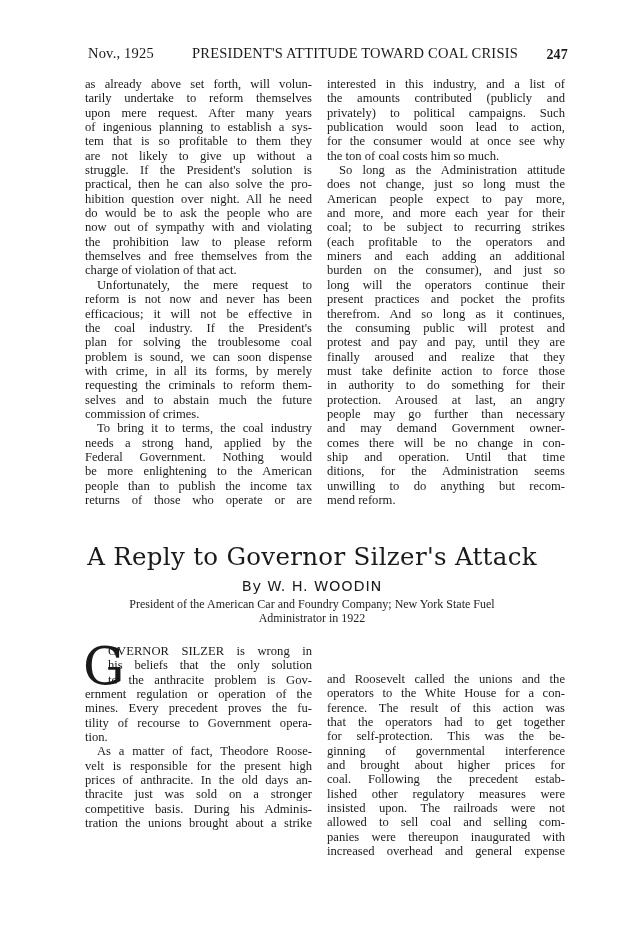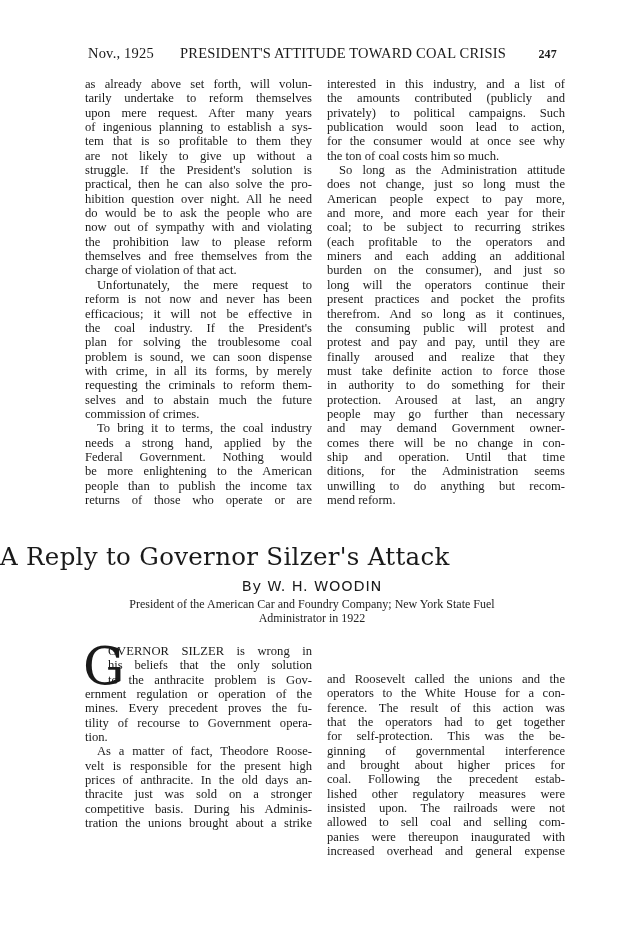--- a/index.html
+++ b/index.html
@@ -1,28 +1,28 @@
 <!DOCTYPE html>
 <html><head>
   <meta charset="utf-8">
   <style>
     html, body { margin: 0; padding: 0; background: #ffffff; }
     body { width: 624px; height: 926px; position: relative; overflow: hidden; color: #1a1a1a; font-family: "DejaVu Serif", serif; }
     .running-head { position: absolute; left: 88px; top: 45px; width: 480px; height: 20px; font-family: "Liberation Serif", serif; font-size: 14.5px; letter-spacing: 0.2px; }
     .running-head .date { position: absolute; left: 0; top: 0; }
-    .running-head .title { position: absolute; left: 92px; top: 0; }
-    .running-head .page { position: absolute; right: 11px; top: 2px; font-weight: bold; font-size: 12px; }
+    .running-head .title { position: absolute; left: 104px; top: 0; }
+    .running-head .page { position: absolute; right: 0; top: 2px; font-weight: bold; font-size: 14px; }
     .col { position: absolute; font-family: "Liberation Serif", serif; font-size: 12.6px; line-height: 14.35px; text-align: justify; }
     .col .line { display: block; text-align: justify; text-align-last: justify; white-space: nowrap; }
     .col .line.last { text-align-last: left; }
     .c1 { left: 85px; top: 77px; width: 227px; }
     .c2 { left: 327px; top: 77px; width: 238px; }
     .c3 { left: 85px; top: 644px; width: 227px; }
     .c4 { left: 327px; top: 644px; width: 238px; margin-top: 28px; }
-    .article-title { position: absolute; left: 0; width: 624px; top: 542px; text-align: left; font-family: "DejaVu Serif", serif; font-size: 24.5px; letter-spacing: 0.3px; }
+    .article-title { position: absolute; left: 0; width: 624px; top: 542px; text-align: center; font-family: "DejaVu Serif", serif; font-size: 24.5px; letter-spacing: 0.3px; }
     .byline { position: absolute; left: 0; width: 624px; top: 578px; text-align: center; font-family: "DejaVu Sans", sans-serif; font-size: 14.5px; letter-spacing: 0.8px; }
     .affiliation { position: absolute; left: 0; width: 624px; top: 597px; text-align: center; font-family: Liberation Serif, serif; font-size: 12px; line-height: 14px; color: #222; }
     .dropcap { position: absolute; left: 83px; top: 640px; font-family: "DejaVu Serif", serif; font-size: 52px; line-height: 52px; }
     .c3 .line.in1 { padding-left: 23px; }
   </style>
 </head>
 <body>
 
 <div class="running-head">
   <span class="date">Nov., 1925</span>

